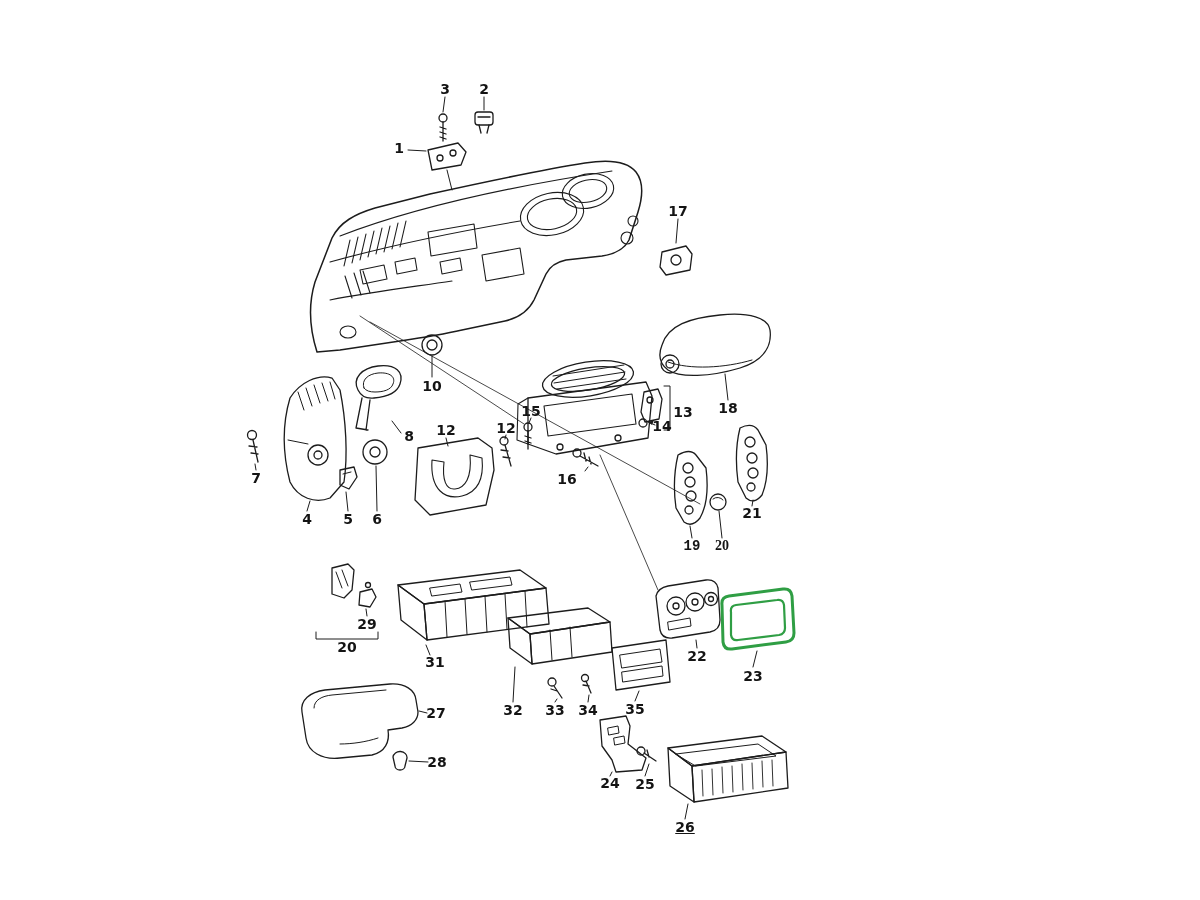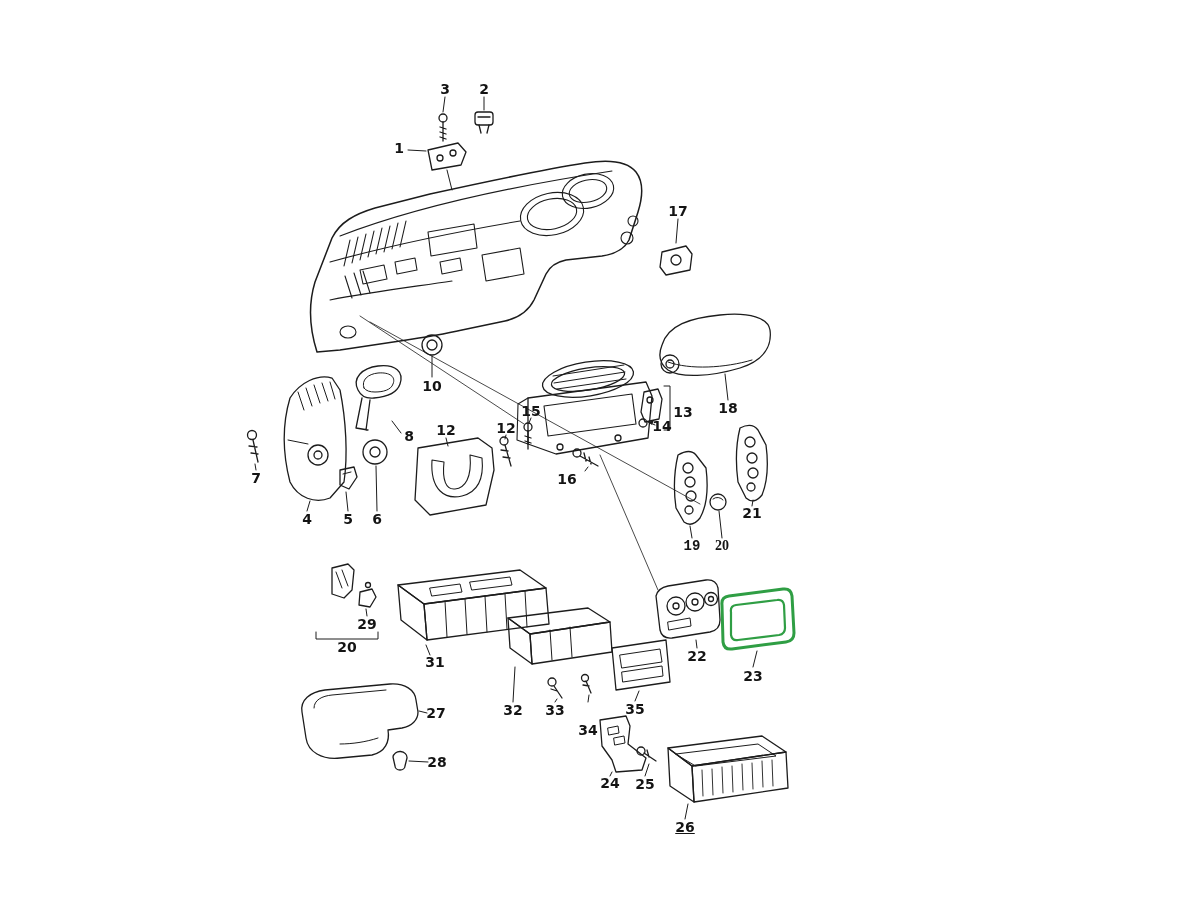--- a/index.html
+++ b/index.html
@@ -327,16 +327,16 @@
       <span class="part-label" style="left: 610px; top: 783px;">24</span>
       <span class="part-label" style="left: 645px; top: 784px;">25</span>
       <span class="part-label" style="left: 685px; top: 827px; text-decoration: underline;">26</span>
       <span class="part-label" style="left: 436px; top: 713px;">27</span>
       <span class="part-label" style="left: 437px; top: 762px;">28</span>
       <span class="part-label" style="left: 367px; top: 624px;">29</span>
       <span class="part-label" style="left: 347px; top: 647px;">20</span>
       <span class="part-label" style="left: 435px; top: 662px;">31</span>
       <span class="part-label" style="left: 513px; top: 710px;">32</span>
       <span class="part-label" style="left: 555px; top: 710px;">33</span>
-      <span class="part-label" style="left: 588px; top: 710px; margin-top: 20px;">34</span>
+      <span class="part-label" style="left: 588px; top: 710px;">34</span>
       <span class="part-label" style="left: 635px; top: 709px;">35</span>
     </div>
 </div>
 
 </body></html>

